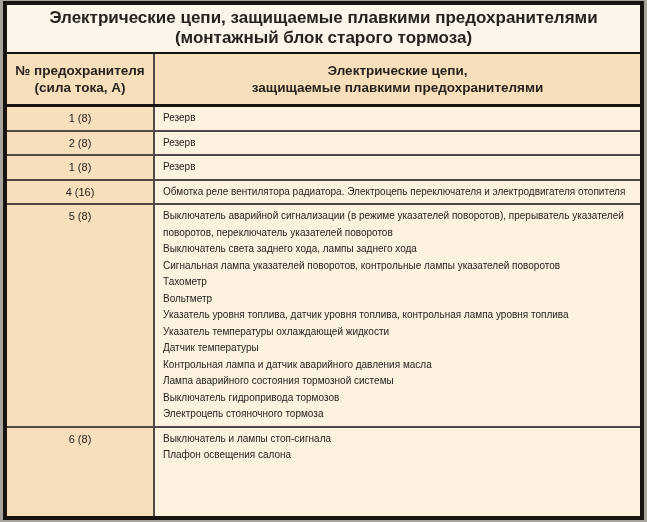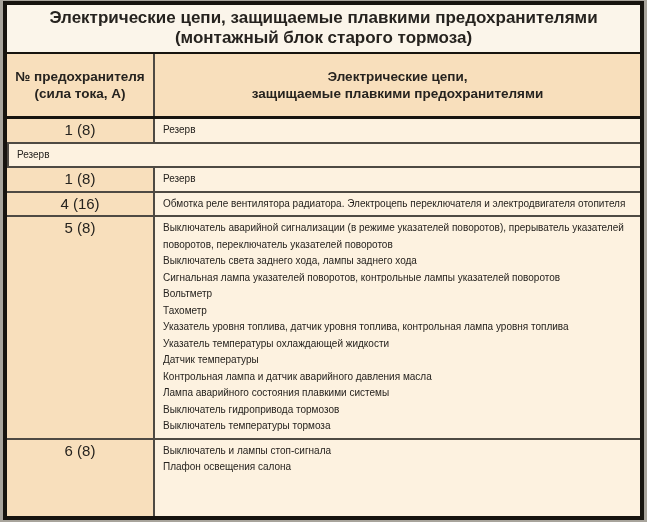--- a/index.html
+++ b/index.html
@@ -34,21 +34,21 @@
     border-bottom: 3px solid var(--border, #17140f);
     font-weight: bold;
     font-size: 13.5px;
     line-height: 17px;
     text-align: center;
     flex: none;
   }
   .header-row .fuse-col {
     width: 142px; flex: none;
     display: flex; flex-direction: column; justify-content: center;
-    padding: 14px 2px;
+    padding: 8px 2px;
   }
   .header-row .circ-col {
     flex: 1;
     display: flex; flex-direction: column; justify-content: center;
     padding: 5px 0;
     border-left: 2px solid var(--divider, #4e4a43);
   }
   .tbody {
     flex: 1;
     display: flex; flex-direction: column;
@@ -56,21 +56,21 @@
   .row {
     display: flex;
     border-bottom: 2px solid var(--divider, #4e4a43);
   }
   .row:last-child { border-bottom: none; flex: 1; }
   .fuse-cell {
     width: 142px; flex: none;
     background: var(--peach, #f8dfbc);
     text-align: center;
     padding: 3px 2px;
-    font-size: 15px;
+    font-size: 11px;
     line-height: 16.5px;
   }
   .circ-cell {
     flex: 1;
     background: var(--cream, #fdf2e0);
     padding: 3px 6px 3px 8px;
     border-left: 2px solid var(--divider, #4e4a43);
     font-size: 10px;
     line-height: 16.5px;
   }
@@ -99,20 +99,21 @@
 
   <div class="tbody" id="rows-container">
   <div class="row">
     <div class="fuse-cell">1 (8)</div>
     <div class="circ-cell">
           <div class="circuit-line">Резерв</div>
         </div>
   </div>
 
   <div class="row">
+    <div class="fuse-cell">2 (8)</div>
     <div class="circ-cell">
           <div class="circuit-line">Резерв</div>
         </div>
   </div>
 
   <div class="row">
     <div class="fuse-cell">1 (8)</div>
     <div class="circ-cell">
           <div class="circuit-line">Резерв</div>
         </div>
@@ -124,29 +125,29 @@
           <div class="circuit-line">Обмотка реле вентилятора радиатора. Электроцепь переключателя и электродвигателя отопителя</div>
         </div>
   </div>
 
   <div class="row">
     <div class="fuse-cell">5 (8)</div>
     <div class="circ-cell">
           <div class="circuit-line">Выключатель аварийной сигнализации (в режиме указателей поворотов), прерыватель указателей поворотов, переключатель указателей поворотов</div>
           <div class="circuit-line">Выключатель света заднего хода, лампы заднего хода</div>
           <div class="circuit-line">Сигнальная лампа указателей поворотов, контрольные лампы указателей поворотов</div>
+          <div class="circuit-line">Тахометр</div>
           <div class="circuit-line">Вольтметр</div>
-          <div class="circuit-line">Тахометр</div>
           <div class="circuit-line">Указатель уровня топлива, датчик уровня топлива, контрольная лампа уровня топлива</div>
           <div class="circuit-line">Указатель температуры охлаждающей жидкости</div>
           <div class="circuit-line">Датчик температуры</div>
           <div class="circuit-line">Контрольная лампа и датчик аварийного давления масла</div>
-          <div class="circuit-line">Лампа аварийного состояния плавкими системы</div>
+          <div class="circuit-line">Лампа аварийного состояния тормозной системы</div>
           <div class="circuit-line">Выключатель гидропривода тормозов</div>
-          <div class="circuit-line">Выключатель температуры тормоза</div>
+          <div class="circuit-line">Электроцепь стояночного тормоза</div>
         </div>
   </div>
 
   <div class="row">
     <div class="fuse-cell">6 (8)</div>
     <div class="circ-cell">
           <div class="circuit-line">Выключатель и лампы стоп-сигнала</div>
           <div class="circuit-line">Плафон освещения салона</div>
         </div>
   </div>

